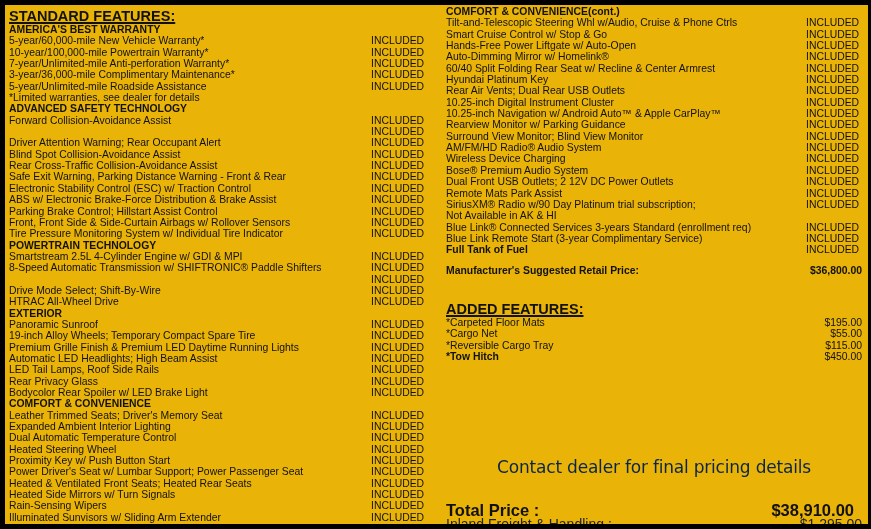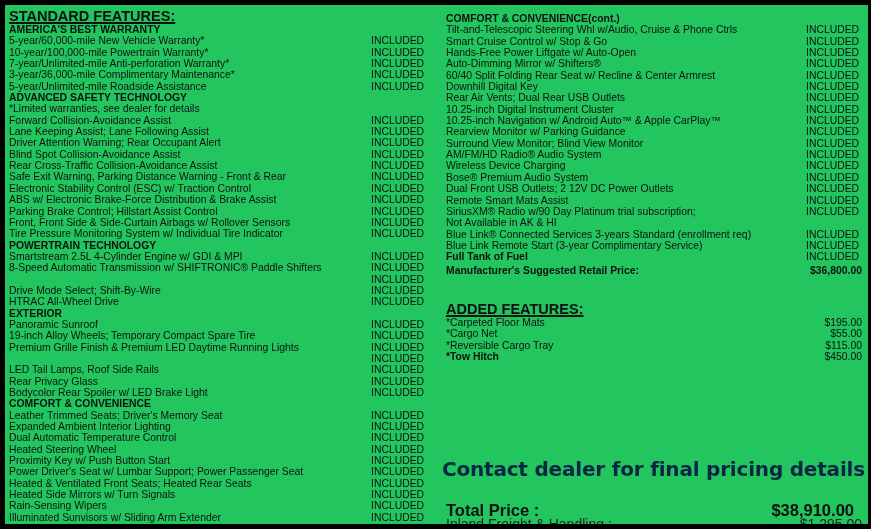--- a/index.html
+++ b/index.html
@@ -5,21 +5,21 @@
   html, body { margin: 0; padding: 0; }
   body {
     width: 871px; height: 529px; overflow: hidden;
     background: #000;
     font-family: "Liberation Sans", sans-serif;
     color: #111;
   }
   .sheet {
     position: absolute; left: 5px; top: 5px;
     width: 863px; height: 519px;
-    background: #22c55e;
+    background: #eab308;
     overflow: hidden;
   }
   .col { position: absolute; top: 0; }
   .col.left { left: 0; width: 430px; }
   .col.right { left: 437px; width: 424px; }
   .row {
     position: relative;
     height: 11.35px; line-height: 11.35px;
     font-size: 10.4px;
     white-space: nowrap;
@@ -30,33 +30,34 @@
   .right .row .val { left: 364px; }
   .heading { font-weight: bold; }
   .big-title {
     font-size: 14.5px; font-weight: bold;
     text-decoration: underline; text-decoration-thickness: 2px;
     text-underline-offset: 1px;
     height: 16px; line-height: 16px;
     margin-top: 3px; padding-left: 4px;
     white-space: nowrap;
   }
-  .right .first-head { margin-top: 8px; }
+  .right .first-head { margin-top: 1px; }
   .msrp {
     position: absolute; left: 0; top: 259px; width: 424px;
     font-size: 10.4px; font-weight: bold; height: 14px; line-height: 14px;
   }
   .msrp .label { position: absolute; left: 4px; }
   .msrp .val { position: absolute; right: 4px; }
   .added-block { position: absolute; left: 0; top: 280px; width: 424px; }
   .added-block .row .val { left: auto; right: 4px; }
   .contact {
     position: absolute; left: 0; top: 452px; width: 424px;
+    text-align: center;
     font-family: "DejaVu Sans", sans-serif;
-    font-size: 20px; font-weight: bold; color: #0b2645;
+    font-size: 17px; font-weight: normal; color: #0b2645;
     letter-spacing: -0.2px;
     white-space: nowrap;
   }
   .freight {
     position: absolute; left: 0; top: 513px; width: 424px;
     font-size: 14px; height: 12px; line-height: 12px; color: #222;
   }
   .freight .label { position: absolute; left: 4px; }
   .freight .val { position: absolute; right: 4px; }
   .total {
@@ -90,33 +91,32 @@
         <span class="val">INCLUDED</span>
       </div>
     <div class="row">
         <span class="label">3-year/36,000-mile Complimentary Maintenance*</span>
         <span class="val">INCLUDED</span>
       </div>
     <div class="row">
         <span class="label">5-year/Unlimited-mile Roadside Assistance</span>
         <span class="val">INCLUDED</span>
       </div>
+    <div class="row">
+        <span class="label">*Limited warranties, see dealer for details</span>
+      </div>
+
     <div class="row heading">
         <span class="label">ADVANCED SAFETY TECHNOLOGY</span>
       </div>
-
-    <div class="row">
-        <span class="label">*Limited warranties, see dealer for details</span>
-      </div>
     <div class="row">
         <span class="label">Forward Collision-Avoidance Assist</span>
         <span class="val">INCLUDED</span>
       </div>
     <div class="row">
-        <span class="label">Lane Keeping Assist; Lane Following Assist</span>
         <span class="val">INCLUDED</span>
       </div>
     <div class="row">
         <span class="label">Driver Attention Warning; Rear Occupant Alert</span>
         <span class="val">INCLUDED</span>
       </div>
     <div class="row">
         <span class="label">Blind Spot Collision-Avoidance Assist</span>
         <span class="val">INCLUDED</span>
       </div>
@@ -181,20 +181,21 @@
       </div>
     <div class="row">
         <span class="label">19-inch Alloy Wheels; Temporary Compact Spare Tire</span>
         <span class="val">INCLUDED</span>
       </div>
     <div class="row">
         <span class="label">Premium Grille Finish &amp; Premium LED Daytime Running Lights</span>
         <span class="val">INCLUDED</span>
       </div>
     <div class="row">
+        <span class="label">Automatic LED Headlights; High Beam Assist</span>
         <span class="val">INCLUDED</span>
       </div>
     <div class="row">
         <span class="label">LED Tail Lamps, Roof Side Rails</span>
         <span class="val">INCLUDED</span>
       </div>
     <div class="row">
         <span class="label">Rear Privacy Glass</span>
         <span class="val">INCLUDED</span>
       </div>
@@ -258,29 +259,29 @@
       </div>
     <div class="row">
         <span class="label">Smart Cruise Control w/ Stop &amp; Go</span>
         <span class="val">INCLUDED</span>
       </div>
     <div class="row">
         <span class="label">Hands-Free Power Liftgate w/ Auto-Open</span>
         <span class="val">INCLUDED</span>
       </div>
     <div class="row">
-        <span class="label">Auto-Dimming Mirror w/ Shifters®</span>
+        <span class="label">Auto-Dimming Mirror w/ Homelink®</span>
         <span class="val">INCLUDED</span>
       </div>
     <div class="row">
         <span class="label">60/40 Split Folding Rear Seat w/ Recline &amp; Center Armrest</span>
         <span class="val">INCLUDED</span>
       </div>
     <div class="row">
-        <span class="label">Downhill Digital Key</span>
+        <span class="label">Hyundai Platinum Key</span>
         <span class="val">INCLUDED</span>
       </div>
     <div class="row">
         <span class="label">Rear Air Vents; Dual Rear USB Outlets</span>
         <span class="val">INCLUDED</span>
       </div>
     <div class="row">
         <span class="label">10.25-inch Digital Instrument Cluster</span>
         <span class="val">INCLUDED</span>
       </div>
@@ -306,21 +307,21 @@
       </div>
     <div class="row">
         <span class="label">Bose® Premium Audio System</span>
         <span class="val">INCLUDED</span>
       </div>
     <div class="row">
         <span class="label">Dual Front USB Outlets; 2 12V DC Power Outlets</span>
         <span class="val">INCLUDED</span>
       </div>
     <div class="row">
-        <span class="label">Remote Smart Mats Assist</span>
+        <span class="label">Remote Mats Park Assist</span>
         <span class="val">INCLUDED</span>
       </div>
     <div class="row">
         <span class="label">SiriusXM® Radio w/90 Day Platinum trial subscription;</span>
         <span class="val">INCLUDED</span>
       </div>
     <div class="row">
         <span class="label">Not Available in AK &amp; HI</span>
         <span class="val"></span>
       </div>

